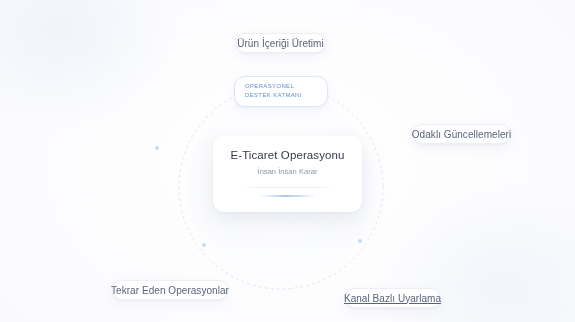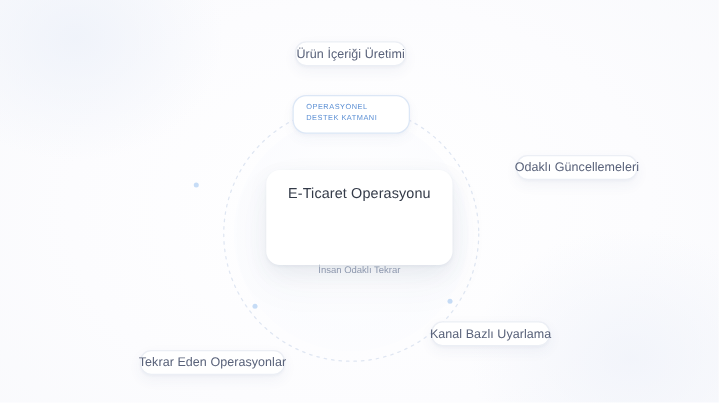--- a/index.html
+++ b/index.html
@@ -80,21 +80,20 @@
     border-radius: 11px;
     box-shadow:
       0 1px 2px rgba(60,80,120,0.05),
       0 6px 16px rgba(60,80,120,0.07),
       0 14px 34px rgba(60,80,120,0.05);
     display: flex;
     flex-direction: column;
     align-items: center;
     padding-top: 13px;
     box-sizing: border-box;
-    gap: 44px;
   }
   .card-title {
     font-size: 11.5px;
     color: #333a48;
     letter-spacing: .1px;
     white-space: nowrap;
   }
   .card-subtitle {
     margin-top: 6px;
     font-size: 7.6px;
@@ -150,21 +149,21 @@
     align-items: center;
     justify-content: center;
     white-space: nowrap;
     letter-spacing: .05px;
   }
 
   .pill-top          { left: 236px; top: 33px;  width: 89px;  height: 20px; }
   .pill-left         { left: 65px;  top: 124px; width: 80px;  height: 20px; }
   .pill-right        { left: 413px; top: 124px; width: 97px;  height: 20px; }
   .pill-bottom-left  { left: 112px; top: 280px; width: 116px; height: 20px; }
-  .pill-bottom-right { left: 345px; top: 257px; width: 95px;  height: 20px; }
+  .pill-bottom-right { left: 345px; top: 288px; width: 95px;  height: 20px; text-decoration: underline; }
 </style>
 </head>
 <body>
 
 <div id="stage">
 
   <div class="corner-tint tint-tl"></div>
   <div class="corner-tint tint-br"></div>
 
   <div class="orbit">
@@ -175,21 +174,21 @@
   <div class="orbit-glow"></div>
 
   <div class="orbit-dot" style="left:155px; top:146px;"></div>
   <div class="orbit-dot" style="left:202px; top:243px;"></div>
   <div class="orbit-dot" style="left:358px; top:239px;"></div>
 
   <div class="badge">OPERASYONEL DESTEK KATMANI</div>
 
   <div class="center-card">
     <div class="card-title">E-Ticaret Operasyonu</div>
-    <div class="card-subtitle">İnsan Odaklı Tekrar</div>
+    <div class="card-subtitle">İnsan İnsan Karar</div>
     <div class="card-divider"></div>
     <div class="card-progress"></div>
   </div>
 
   <div class="pill pill-top">Ürün İçeriği Üretimi</div>
 
 
   <div class="pill pill-right">Odaklı Güncellemeleri</div>
 
   <div class="pill pill-bottom-left">Tekrar Eden Operasyonlar</div>

